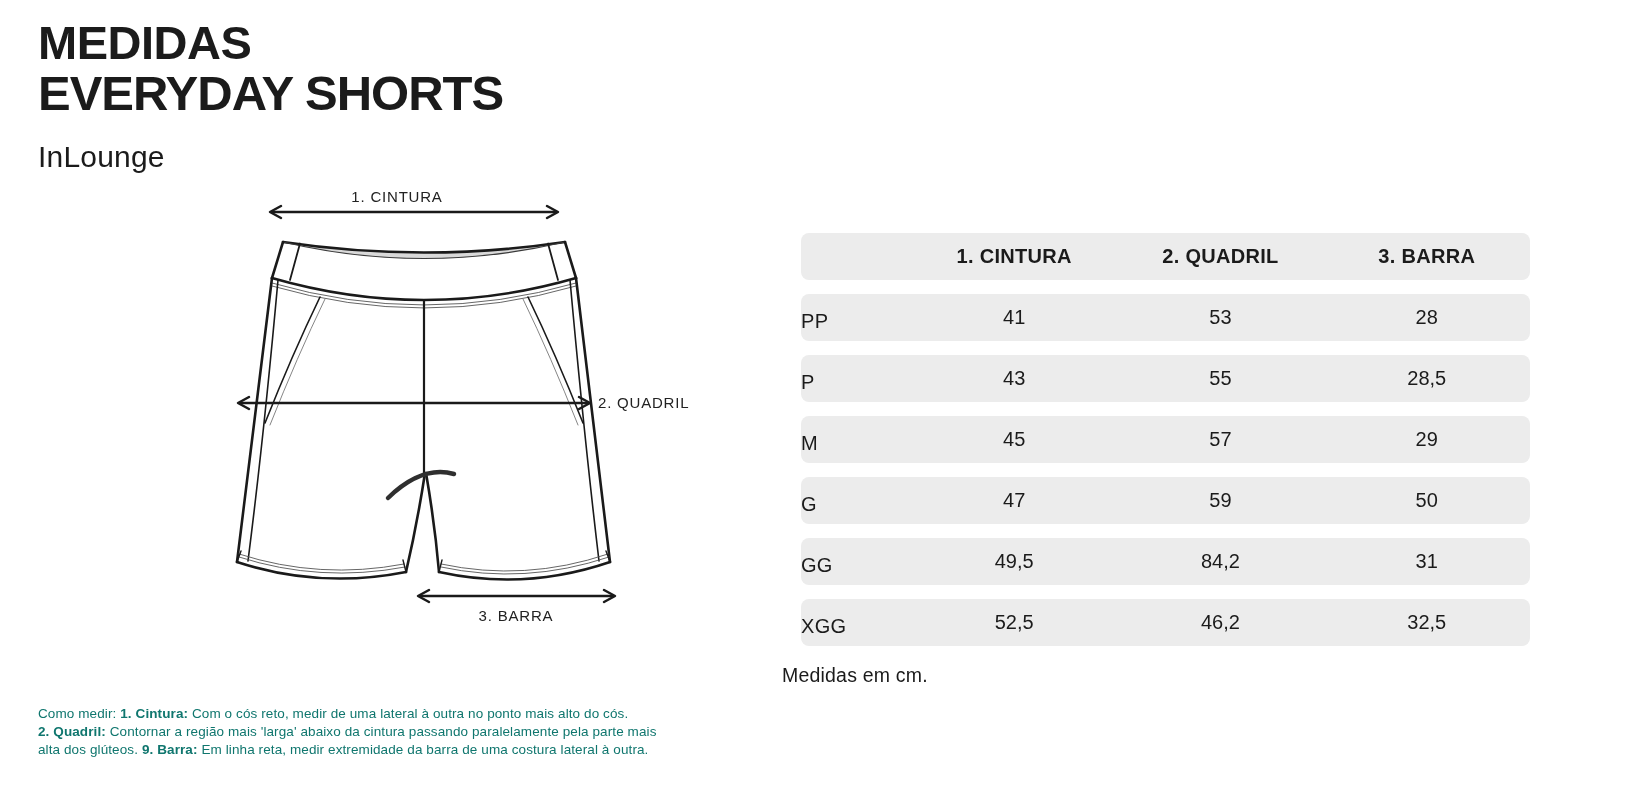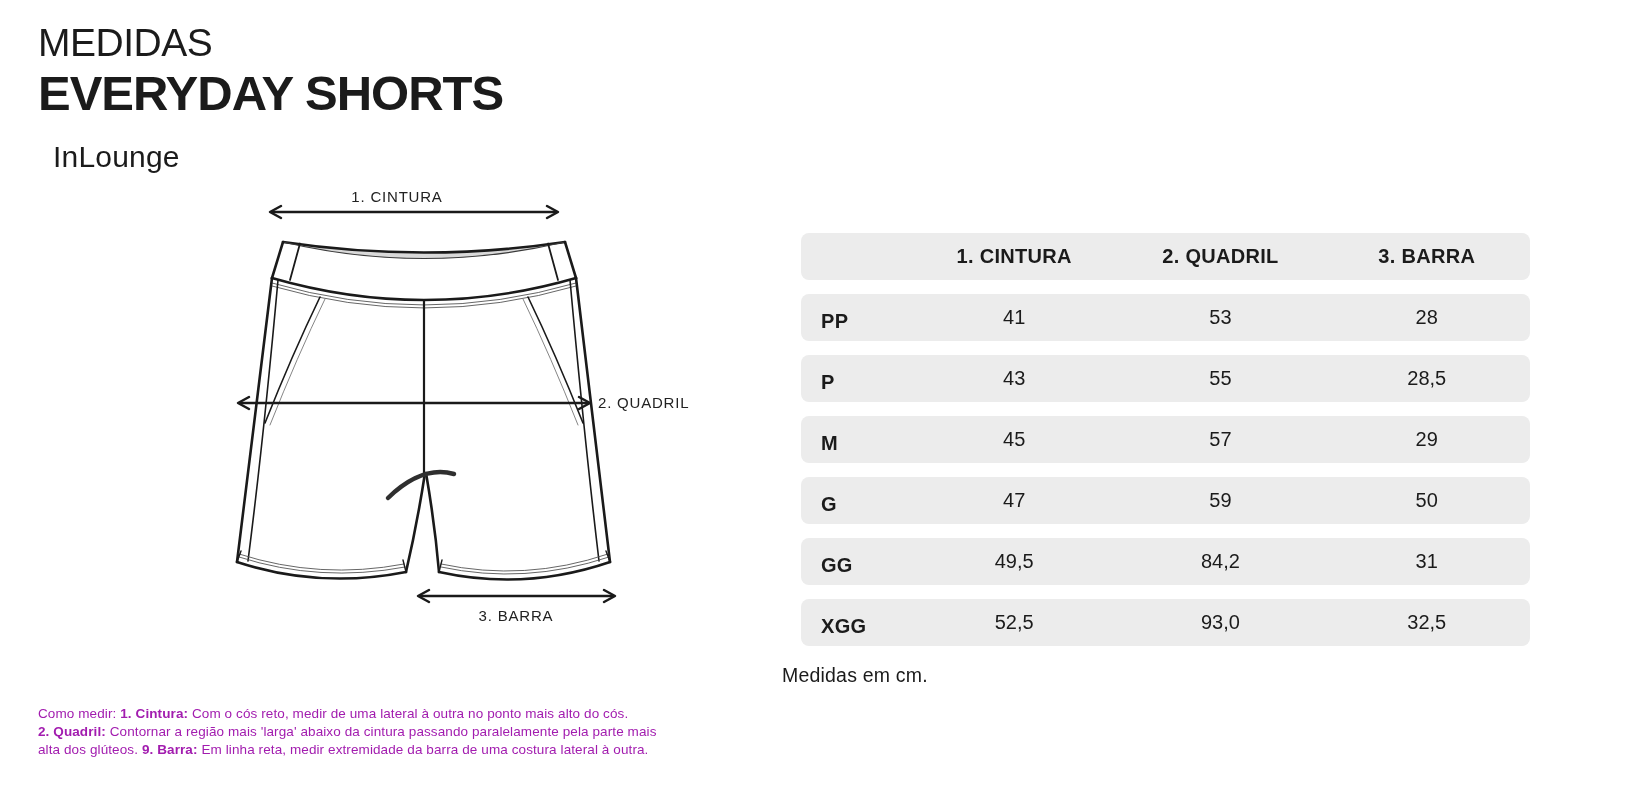--- a/index.html
+++ b/index.html
@@ -17,39 +17,38 @@
     -webkit-font-smoothing: antialiased;
   }
 
   
   .header {
     position: absolute;
     left: 38px;
     top: 18px;
   }
   .title-line1 {
-    font-size: 39px;
-    font-weight: 400;
+    font-size: 47px;
+    font-weight: 700;
     letter-spacing: -0.5px;
     line-height: 50px;
   }
   .title-line2 {
     font-size: 49px;
     font-weight: 800;
     letter-spacing: -1px;
     line-height: 50px;
   }
   .brand {
     position: absolute;
     left: 38px;
     top: 140px;
     font-size: 30px;
     font-weight: 400;
     letter-spacing: 0.2px;
-    margin-left: 15px;
   }
 
   
   .diagram {
     position: absolute;
     left: 220px;
     top: 175px;
     width: 470px;
     height: 460px;
   }
@@ -73,22 +72,21 @@
     background: #ececec;
     margin-bottom: 14px;
     display: flex;
     align-items: center;
     font-size: 20px;
   }
   .trow:last-child { margin-bottom: 0; }
   .cell { box-sizing: border-box; }
   .cell.size {
     width: 110px;
-    padding-left: 20px;
-    font-weight: 700;
+    font-weight: 400;
     letter-spacing: 0.3px;
     margin-top: 7px;
   }
   .cell.val {
     width: 206.3px;
     text-align: center;
     font-weight: 400;
   }
   .trow.head .cell.val {
     font-weight: 700;
@@ -104,21 +102,21 @@
 
   
   .notes {
     position: absolute;
     left: 38px;
     top: 705px;
     width: 628px;
     font-size: 13.5px;
     line-height: 18px;
     letter-spacing: 0.1px;
-    color: #a21caf;
+    color: #0f766e;
   }
   .notes b { font-weight: 700; }
 </style>
 </head>
 <body>
 
 <div class="header">
   <div class="title-line1">MEDIDAS</div>
   <div class="title-line2">EVERYDAY SHORTS</div>
 </div>
@@ -232,20 +230,20 @@
   <div class="trow">
     <div class="cell size">GG</div>
     <div class="cell val">49,5</div>
     <div class="cell val">84,2</div>
     <div class="cell val">31</div>
   </div>
 
   <div class="trow">
     <div class="cell size">XGG</div>
     <div class="cell val">52,5</div>
-    <div class="cell val">93,0</div>
+    <div class="cell val">46,2</div>
     <div class="cell val">32,5</div>
   </div>
 </div>
 
 <div class="unit-note">Medidas em cm.</div>
 
 <div class="notes"><span>Como medir: </span><b>1. Cintura:</b><span> Com o cós reto, medir de uma lateral à outra no ponto mais alto do cós.</span><br><b>2. Quadril:</b><span> Contornar a região mais 'larga' abaixo da cintura passando paralelamente pela parte mais alta dos glúteos. </span><b>9. Barra:</b><span> Em linha reta, medir extremidade da barra de uma costura lateral à outra.</span></div>
 
 </body></html>

